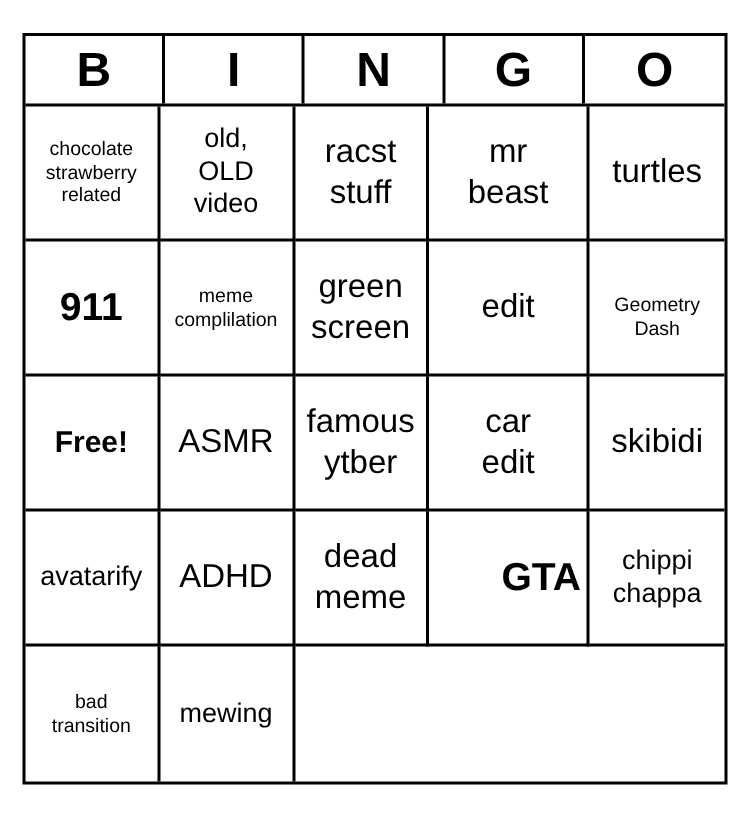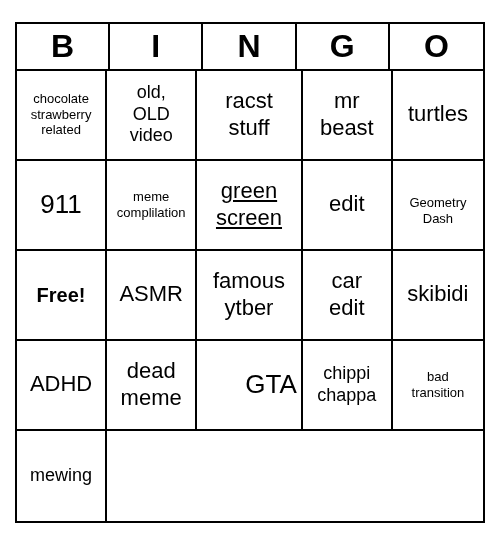--- a/index.html
+++ b/index.html
@@ -82,21 +82,21 @@
       font-weight: normal;
     }
 
     .text-small {
       font-size: 13px;
       font-weight: normal;
     }
 
     .text-xl {
       font-size: 26px;
-      font-weight: normal;
+      font-weight: bold;
     }
 
     .free-cell {
       font-size: 20px;
       font-weight: bold;
     }
   </style>
 </head>
 <body>
 
@@ -131,21 +131,21 @@
         <span class="text-large" style="white-space: pre-line;">turtles</span>
       </div>
       <div class="bingo-cell">
         <span class="text-xl" style="white-space: pre-line;">911</span>
       </div>
       <div class="bingo-cell">
         <span class="text-small" style="white-space: pre-line;">meme
 complilation</span>
       </div>
       <div class="bingo-cell">
-        <span class="text-large" style="white-space: pre-line; text-decoration: underline;">green
+        <span class="text-large" style="white-space: pre-line;">green
 screen</span>
       </div>
       <div class="bingo-cell">
         <span class="text-large" style="white-space: pre-line;">edit</span>
       </div>
       <div class="bingo-cell">
         <span class="text-small" style="white-space: pre-line; margin-top: 12px;">Geometry
 Dash</span>
       </div>
       <div class="bingo-cell">
@@ -159,20 +159,23 @@
 ytber</span>
       </div>
       <div class="bingo-cell">
         <span class="text-large" style="white-space: pre-line;">car
 edit</span>
       </div>
       <div class="bingo-cell">
         <span class="text-large" style="white-space: pre-line;">skibidi</span>
       </div>
       <div class="bingo-cell">
+        <span class="text-medium" style="white-space: pre-line;">avatarify</span>
+      </div>
+      <div class="bingo-cell">
         <span class="text-large" style="white-space: pre-line;">ADHD</span>
       </div>
       <div class="bingo-cell">
         <span class="text-large" style="white-space: pre-line;">dead
 meme</span>
       </div>
       <div class="bingo-cell">
         <span class="text-xl" style="white-space: pre-line; margin-left: 44px;">GTA</span>
       </div>
       <div class="bingo-cell">

